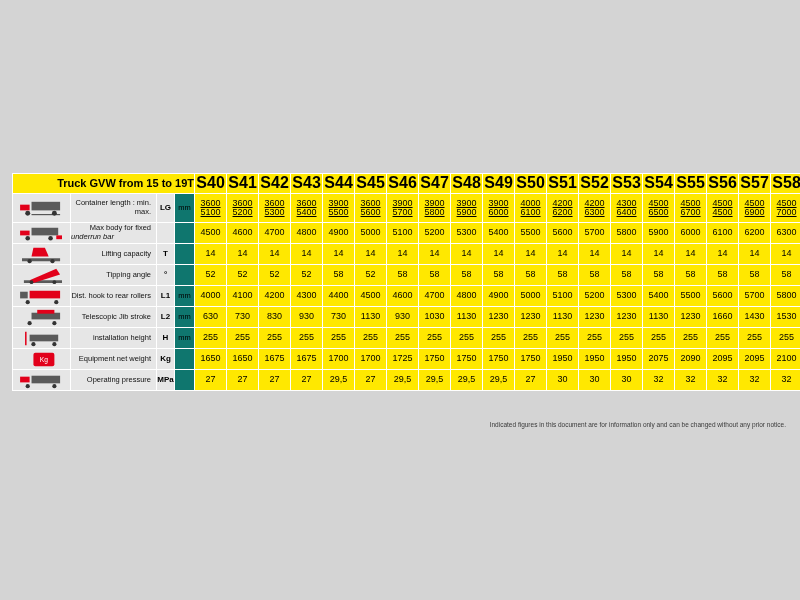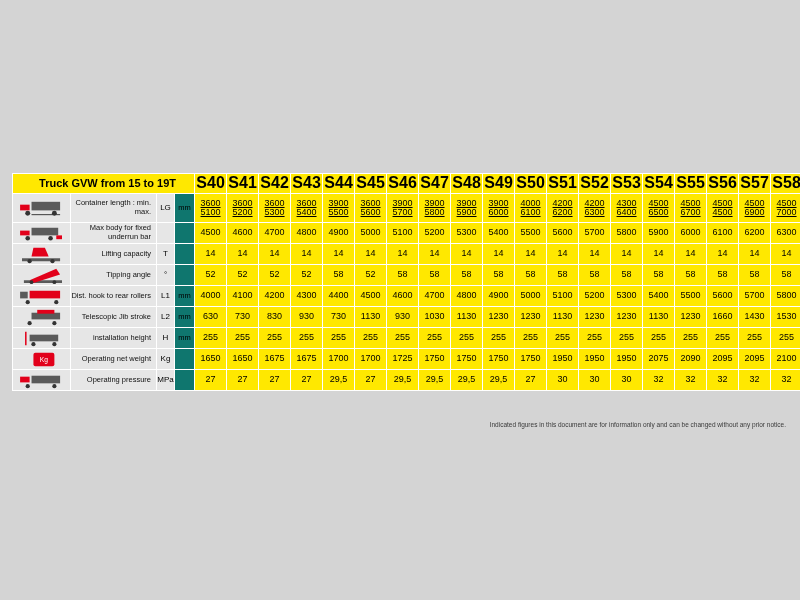--- a/index.html
+++ b/index.html
@@ -38,21 +38,21 @@
 
   
   tr.head td{
     background:#ffe800;
     font-weight:bold;
     font-size:16px;
     height:19px;
     border:1px solid #ffffff;
   }
   tr.head td.title{
-    text-align:center;
+    text-align:right;
     padding-left:8px;
     font-size:11px;
     font-weight:bold;
     color:#000;
   }
   
   td.val{
     background:#ffe800;
     height:20px;
     font-size:9px;
@@ -61,21 +61,21 @@
     background:#e6e6e6;
     text-align:right;
     padding-right:5px;
     font-size:7.5px;
     color:#111;
     line-height:1.15;
   }
   td.sym{
     background:#e6e6e6;
     font-size:8px;
-    font-weight:normal;
+    font-weight:bold;
   }
   td.unit{
     background:#0f766e;
     font-size:7.5px;
   }
   td.icon{
     background:#e6e6e6;
     padding:0;
   }
   tr.two td.val{height:28px;text-decoration:underline;}
@@ -284,21 +284,21 @@
               <rect x="14" y="5" width="28" height="8" fill="#5a5a5a"></rect>
              <path d="M2 8 h10 v5 H2z" fill="#e2001a"></path>
              <rect x="40" y="13" width="6" height="4" fill="#e2001a"></rect>
              <circle cx="10" cy="16" r="2.4" fill="#333"></circle>
               <circle cx="34" cy="16" r="2.4" fill="#333"></circle>
             </svg>
           </td>
           <td class="lbl">
             <div class="stack">
               <span>Max body for fixed</span>
-              <span style="text-align: right;">underrun bar</span>
+              <span style="text-align: left; font-style: italic;">underrun bar</span>
             </div>
           </td>
           <td class="sym"></td>
           <td class="unit"></td>
           <td class="val">4500</td>
           <td class="val">4600</td>
           <td class="val">4700</td>
           <td class="val">4800</td>
           <td class="val">4900</td>
           <td class="val">5000</td>
@@ -498,21 +498,21 @@
         </tr>
         <tr>
           <td class="icon">
             <svg class="ic" viewBox="0 0 50 21" xmlns="http://www.w3.org/2000/svg">
               <rect x="16" y="4" width="22" height="14" rx="2" fill="#e2001a"></rect>
              <text x="27" y="14" font-size="7" fill="#fff" text-anchor="middle" font-family="Liberation Sans">Kg</text>
             </svg>
           </td>
           <td class="lbl">
             <div class="stack">
-              <span>Operating net weight</span>
+              <span>Equipment net weight</span>
             </div>
           </td>
           <td class="sym">Kg</td>
           <td class="unit"></td>
           <td class="val">1650</td>
           <td class="val">1650</td>
           <td class="val">1675</td>
           <td class="val">1675</td>
           <td class="val">1700</td>
           <td class="val">1700</td>

